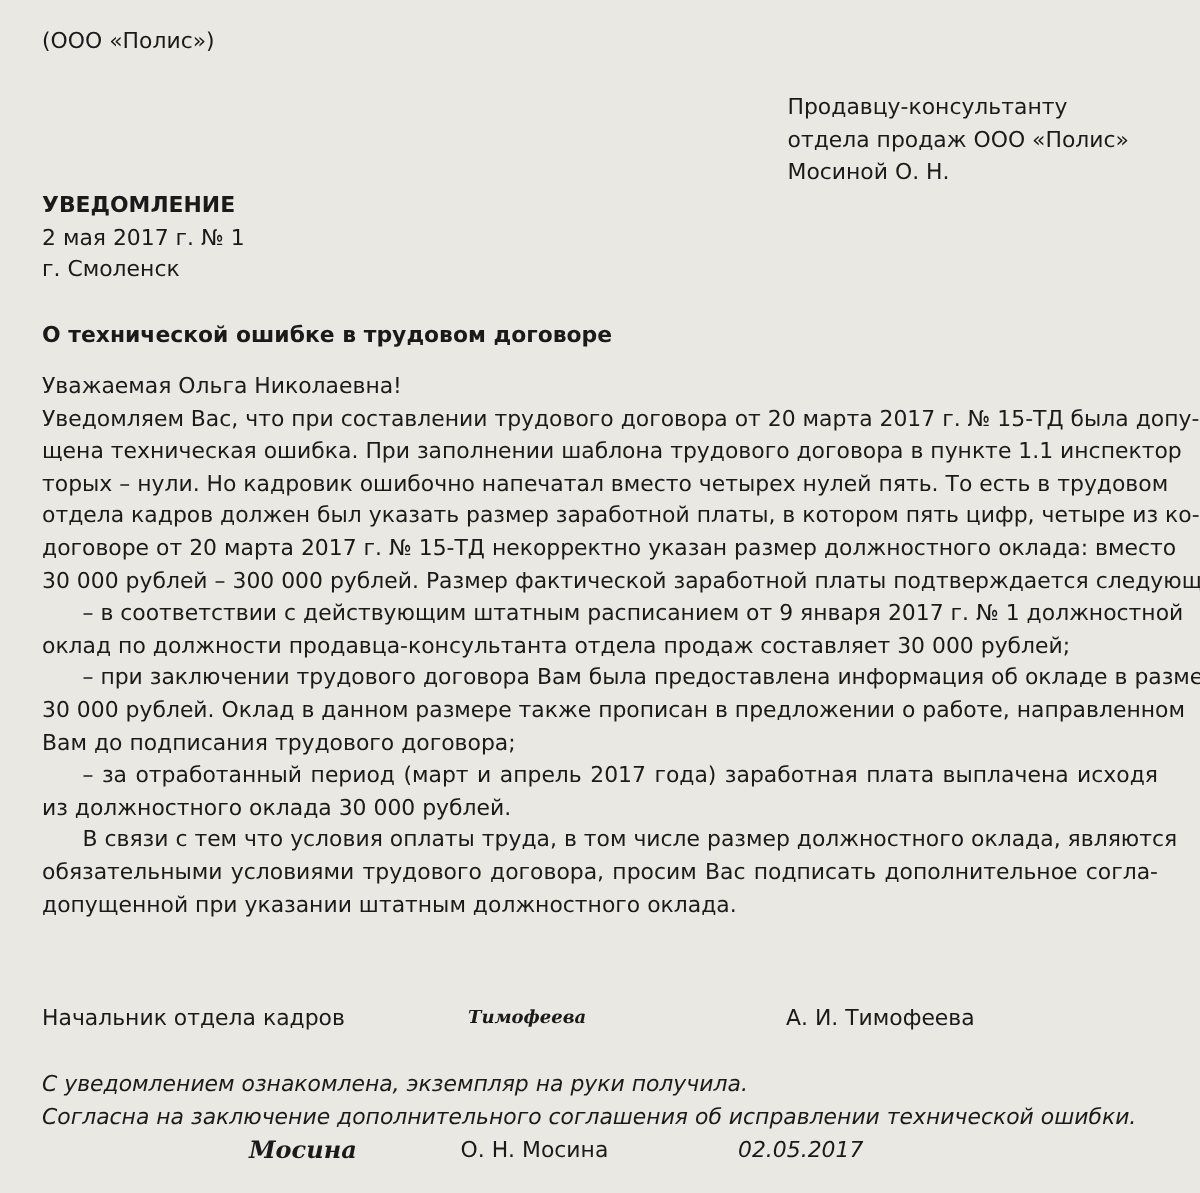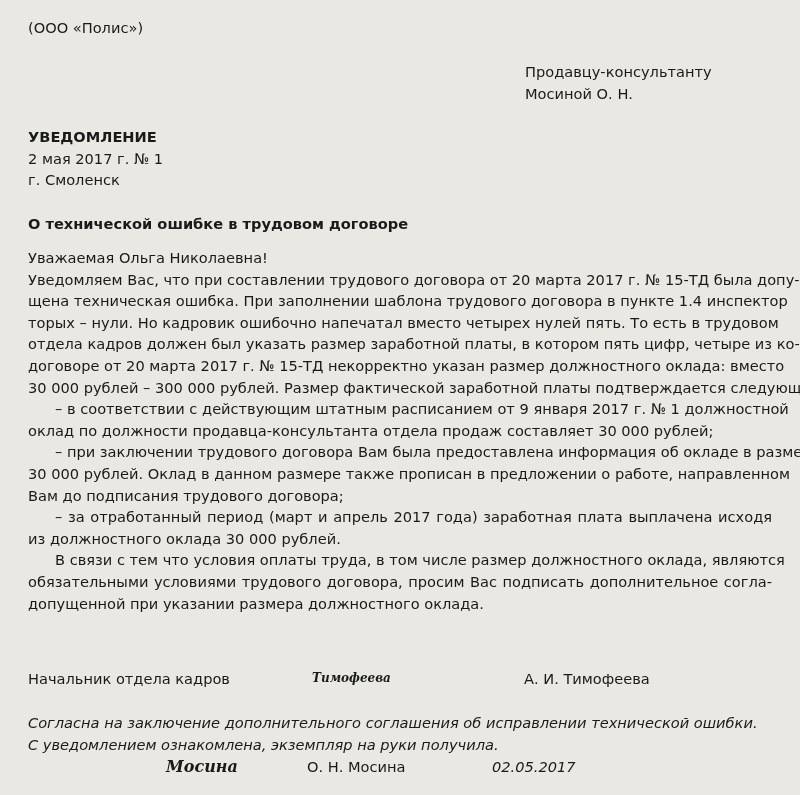--- a/index.html
+++ b/index.html
@@ -34,59 +34,60 @@
 </style>
 </head>
 <body>
 
 <div class="abs org">
   <div class="line">(ООО «Полис»)</div>
 </div>
 
 <div class="abs addressee">
   <div class="line">Продавцу-консультанту</div>
+  <div class="line">отдела продаж ООО «Полис»</div>
   <div class="line">Мосиной О. Н.</div>
 </div>
 
 <div class="abs doctype">
   <div class="line title">УВЕДОМЛЕНИЕ</div>
   <div class="line">2 мая 2017 г. № 1</div>
   <div class="line">г. Смоленск</div>
 </div>
 
 <div class="abs subject line">О технической ошибке в трудовом договоре</div>
 
 <div class="abs body-text">
   <div class="line">Уважаемая Ольга Николаевна!</div>
   <span class="just">Уведомляем Вас, что при составлении трудового договора от 20 марта 2017 г. № 15-ТД была допу-</span>
-  <span class="just">щена техническая ошибка. При заполнении шаблона трудового договора в пункте 1.4 инспектор</span>
+  <span class="just">щена техническая ошибка. При заполнении шаблона трудового договора в пункте 1.1 инспектор</span>
   <span class="just">торых – нули. Но кадровик ошибочно напечатал вместо четырех нулей пять. То есть в трудовом</span>
   <span class="just">отдела кадров должен был указать размер заработной платы, в котором пять цифр, четыре из ко-</span>
   <span class="just">договоре от 20 марта 2017 г. № 15-ТД некорректно указан размер должностного оклада: вместо</span>
   <span class="just">30 000 рублей – 300 000 рублей. Размер фактической заработной платы подтверждается следующим:</span>
   <span class="just ind">– в соответствии с действующим штатным расписанием от 9 января 2017 г. № 1 должностной</span>
   <div class="line">оклад по должности продавца-консультанта отдела продаж составляет 30 000 рублей;</div>
   <span class="just ind">– при заключении трудового договора Вам была предоставлена информация об окладе в размере</span>
   <span class="just">30 000 рублей. Оклад в данном размере также прописан в предложении о работе, направленном</span>
   <div class="line">Вам до подписания трудового договора;</div>
   <span class="just ind">– за отработанный период (март и апрель 2017 года) заработная плата выплачена исходя</span>
   <div class="line">из должностного оклада 30 000 рублей.</div>
   <span class="just ind">В связи с тем что условия оплаты труда, в том числе размер должностного оклада, являются</span>
   <span class="just">обязательными условиями трудового договора, просим Вас подписать дополнительное согла-</span>
-  <div class="line">допущенной при указании размера должностного оклада.</div>
+  <div class="line">допущенной при указании штатным должностного оклада.</div>
 </div>
 
 <div class="abs sig-row">
   <span class="sig-pos line">Начальник отдела кадров</span>
   <span class="sig-hand line">Тимофеева</span>
   <span class="sig-name line">А. И. Тимофеева</span>
 </div>
 
 <div class="abs ack">
+  <div class="line">С уведомлением ознакомлена, экземпляр на руки получила.</div>
   <div class="line">Согласна на заключение дополнительного соглашения об исправлении технической ошибки.</div>
-  <div class="line">С уведомлением ознакомлена, экземпляр на руки получила.</div>
 </div>
 
 <div class="abs ack-sig">
   <span class="ack-hand line">Мосина</span>
   <span class="ack-name line">О. Н. Мосина</span>
   <span class="ack-date line">02.05.2017</span>
 </div>
 
 </body></html>

